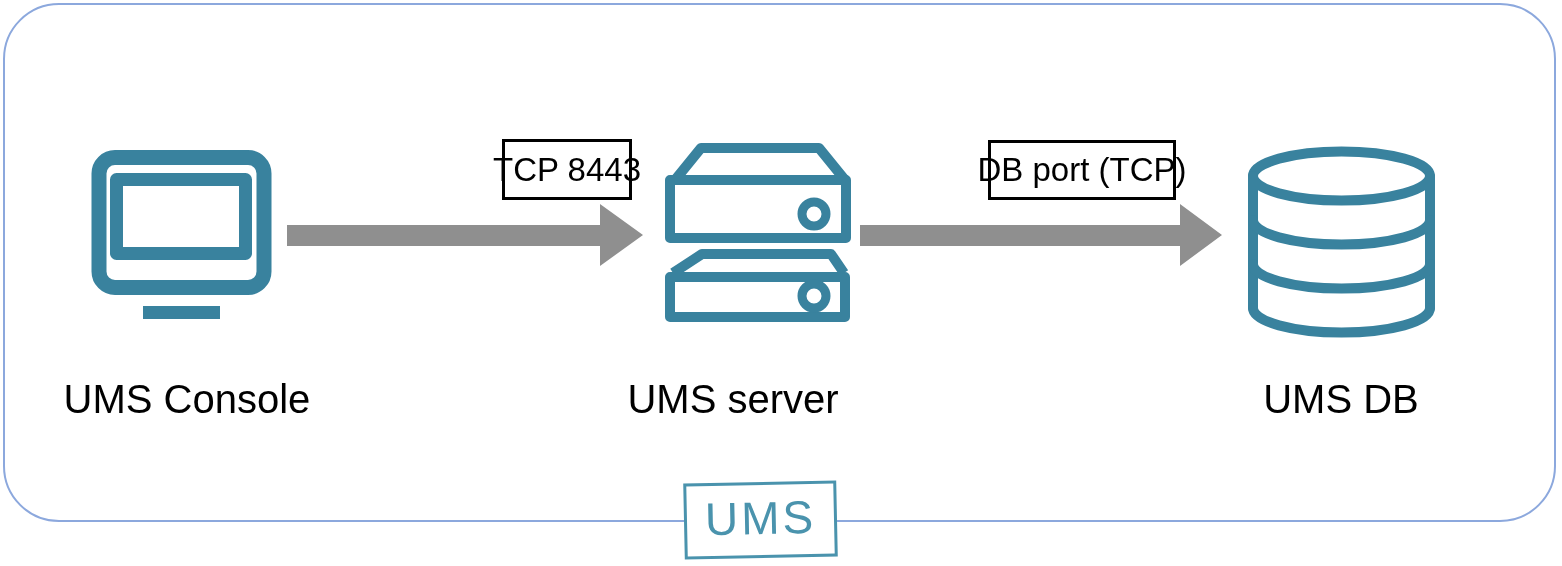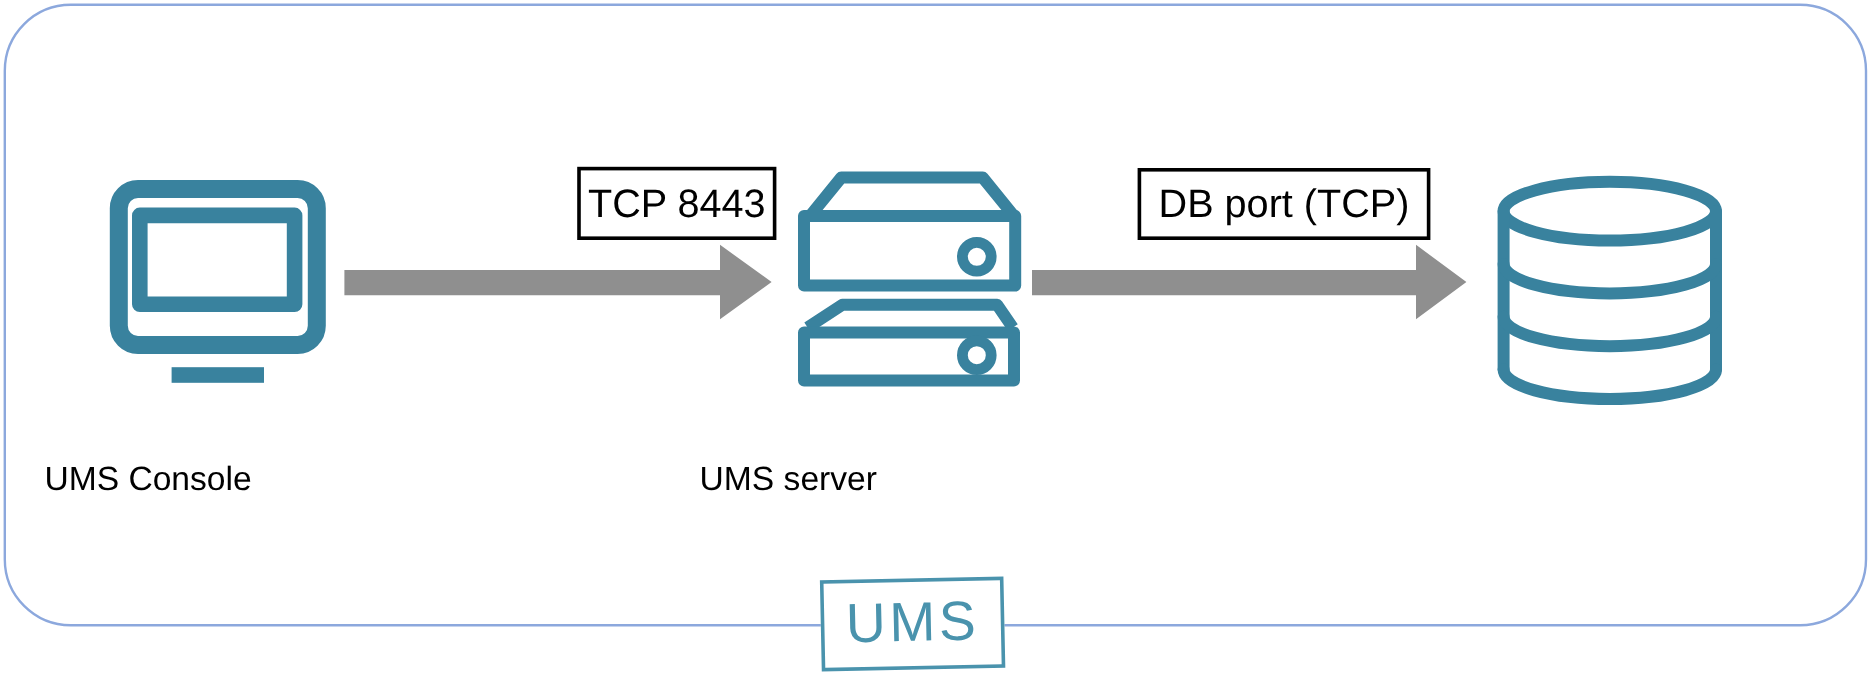--- a/index.html
+++ b/index.html
@@ -19,21 +19,22 @@
     border: 2.5px solid #8CA8DD;
     border-radius: 56px;
     background: transparent;
   }
   .icon { position: absolute; }
   .arrows { position: absolute; left: 0; top: 0; pointer-events: none; }
   .node-label {
     position: absolute;
     top: 377px;
     width: 300px;
-    font-size: 28px;
+    text-align: center;
+    font-size: 40px;
     line-height: 44px;
     color: #000000;
     white-space: nowrap;
   }
   .port-box {
     position: absolute;
     box-sizing: border-box;
     background: #ffffff;
     border: 3px solid #000000;
     display: flex;
@@ -99,26 +100,27 @@
   <svg class="icon" style="left:1244px; top:143px;" width="194" height="198" viewBox="0 0 194 198">
     <g fill="none" stroke-width="10" stroke-linecap="round" stroke="#39829E">
       <ellipse cx="97.5" cy="33" rx="88.5" ry="24.5"></ellipse>
       <path d="M 9 33 L 9 165 M 186 33 L 186 165"></path>
       <path d="M 9 77 A 88.5 24.5 0 0 0 186 77"></path>
       <path d="M 9 121 A 88.5 24.5 0 0 0 186 121"></path>
       <path d="M 9 165 A 88.5 24.5 0 0 0 186 165"></path>
     </g>
   </svg>
 
-  <div class="port-box" style="left:481px; top:139px; width:166px; height:61px;">TCP 8443</div>
+  <div class="port-box" style="left:502px; top:139px; width:130px; height:61px;">TCP 8443</div>
 
-  <div class="port-box" style="left:948px; top:140px; width:244px; height:60px;">DB port (TCP)</div>
+  <div class="port-box" style="left:988px; top:140px; width:188px; height:60px;">DB port (TCP)</div>
 
   <div class="node-label" style="left:37px;">UMS Console</div>
 
   <div class="node-label" style="left:583px;">UMS server</div>
 
+  <div class="node-label" style="left:1191px;">UMS DB</div>
 
   <div class="logo-box">
     <span class="logo-text">UMS</span>
   </div>
 
 </div>
 
 </body></html>

